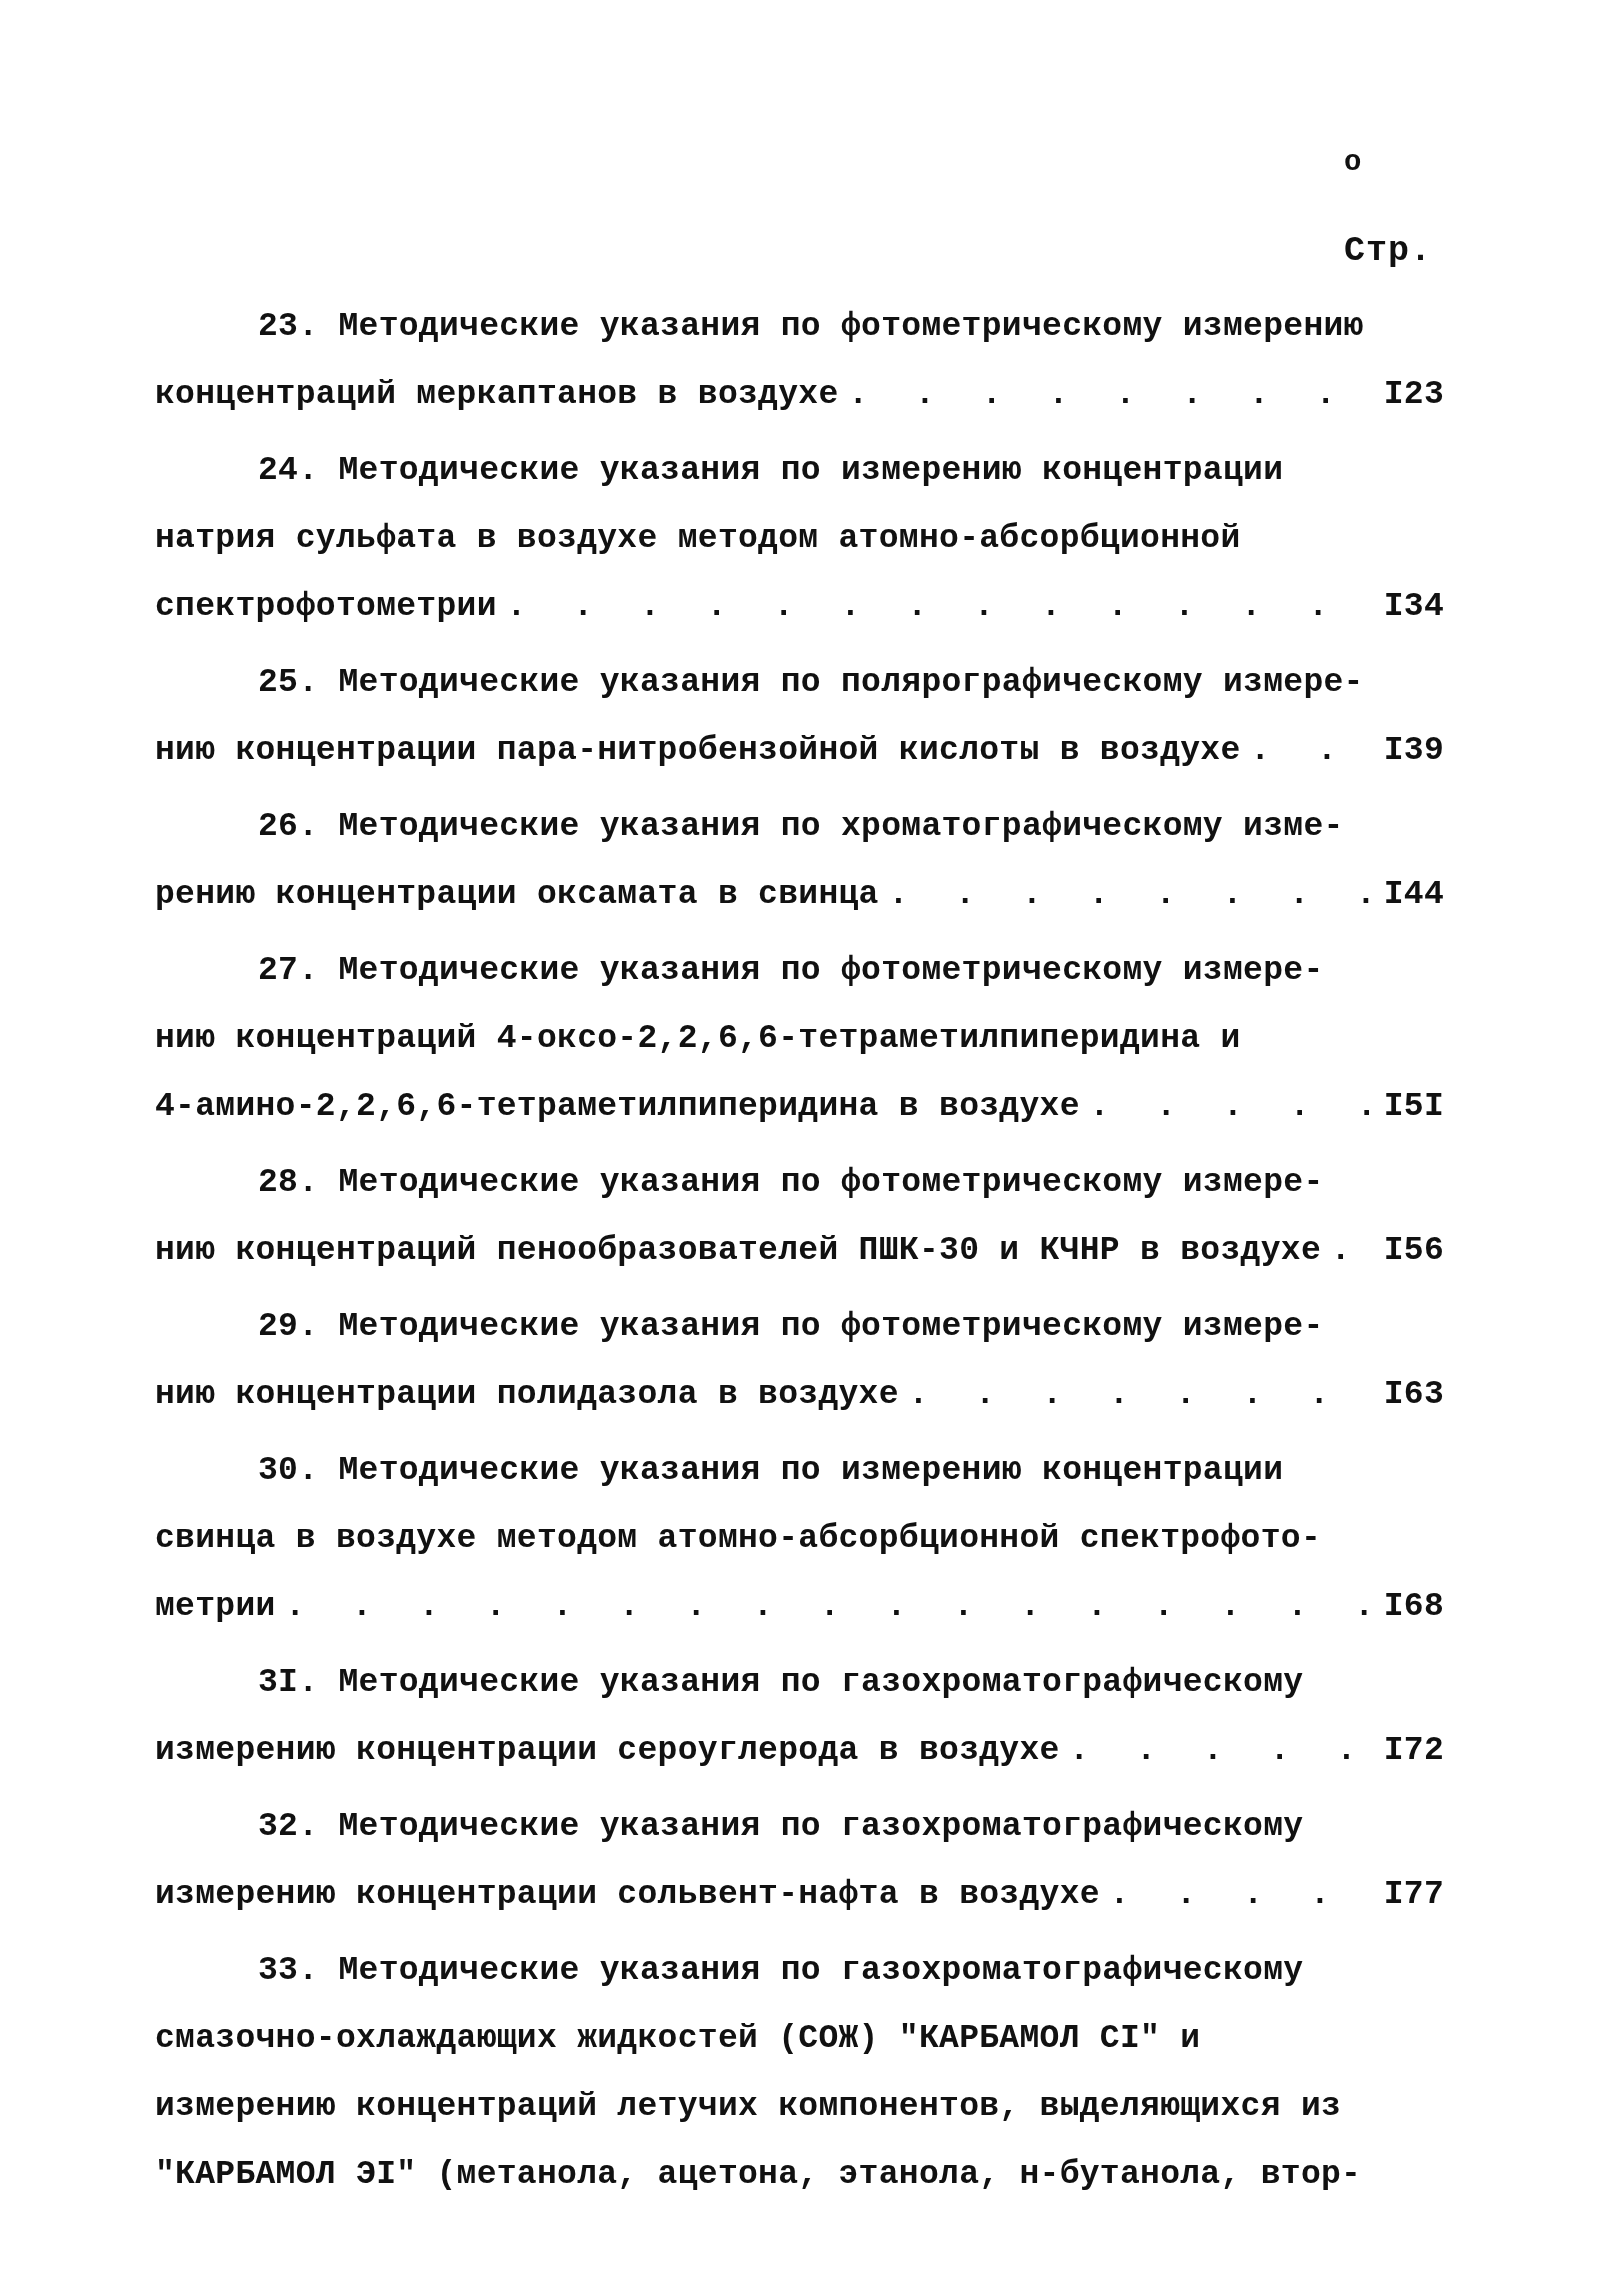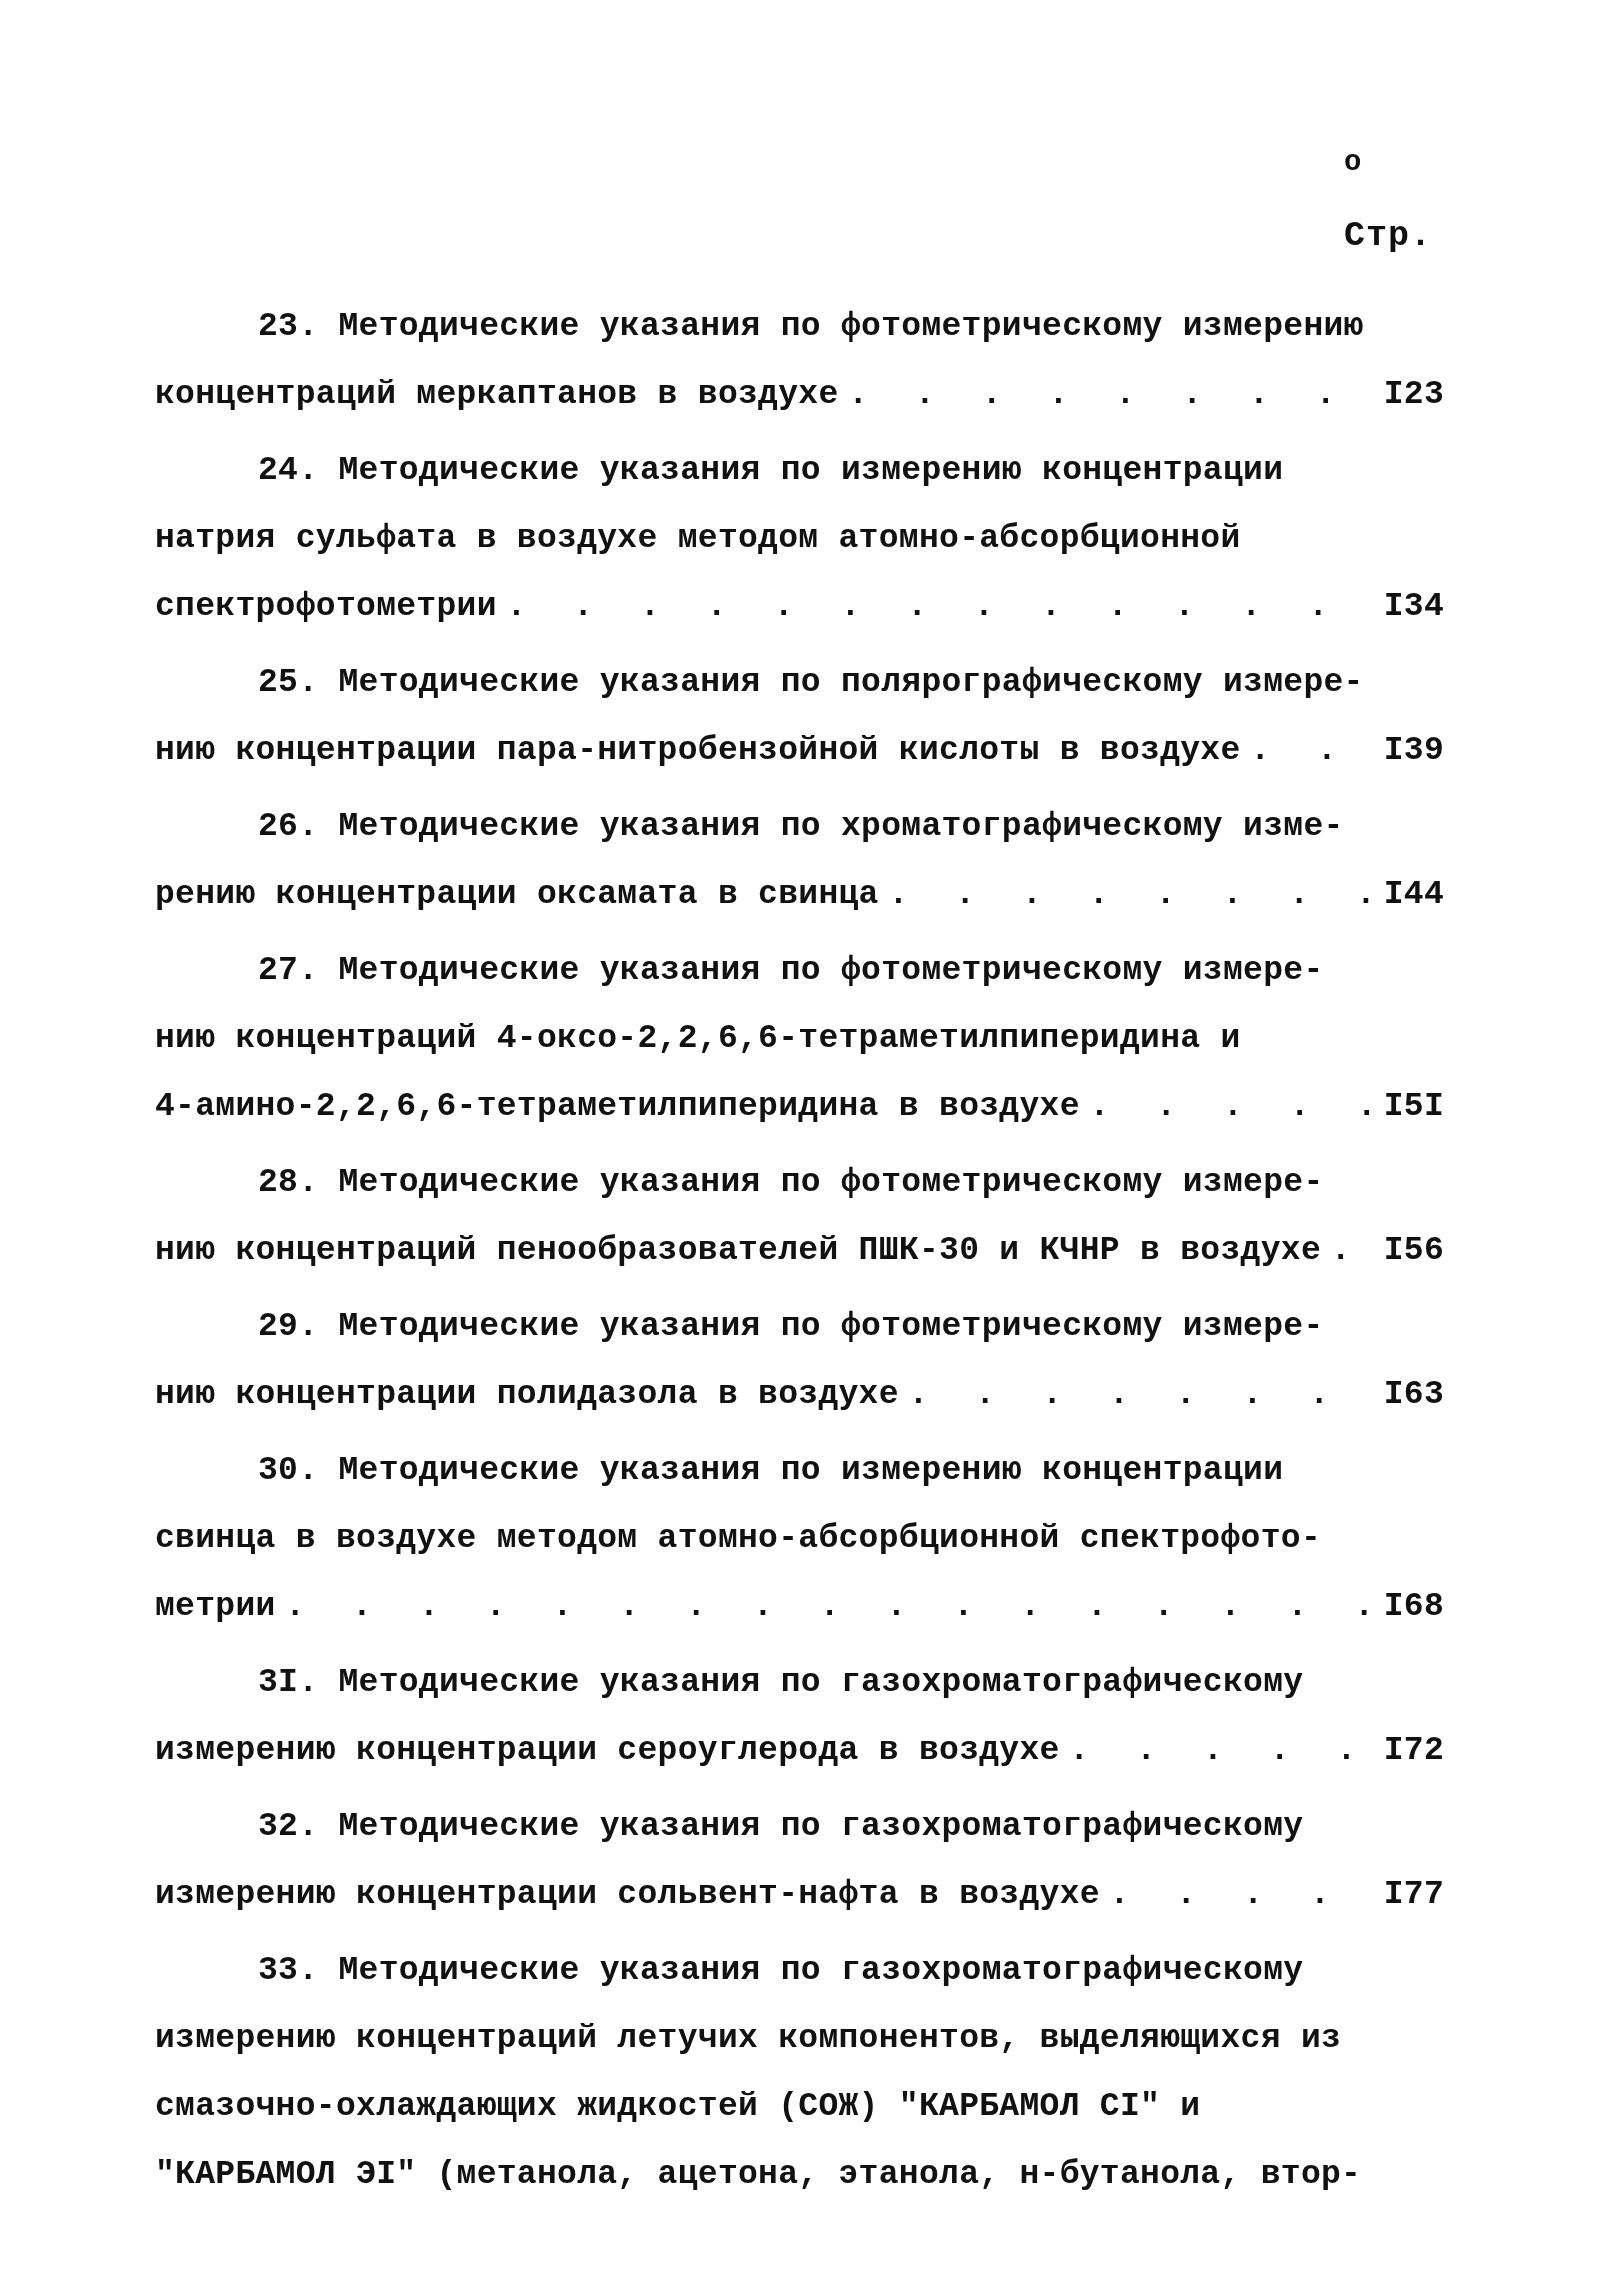--- a/index.html
+++ b/index.html
@@ -7,21 +7,21 @@
       width: 1605px; height: 2292px; position: relative; overflow: hidden;
       font-family: "Liberation Mono", "DejaVu Sans Mono", monospace;
       color: #111111;
     }
     .page { position: absolute; left: 0; top: 0; width: 1605px; height: 2292px; }
     .page-marker {
       position: absolute; left: 1344px; top: 146px;
       font-size: 29px; font-weight: bold;
     }
     .page-col-header {
-      position: absolute; left: 1344px; top: 216px;
+      position: absolute; left: 1344px; top: 231px;
       font-size: 35px; font-weight: bold; letter-spacing: 1px;
     }
     .toc {
       position: absolute; left: 147px; top: 285px; width: 1305px;
     }
     .entry { margin: 8px; }
     .line {
       height: 68px; line-height: 68px;
       font-size: 33px; font-weight: bold;
       white-space: nowrap; overflow: hidden;
@@ -142,24 +142,24 @@
       <div class="line">
           <span class="txt">измерению концентрации сольвент-нафта в воздухе</span>
           <span class="leader">. . . . . . . . . . . . . . . . . . . . . . . . . . . . . . . . . . . .</span>
           <span class="pg">I77</span>
         </div>
     </div>
 
     <div class="entry">
       <div class="line first"><span class="txt">33.</span>&nbsp;<span class="txt">Методические указания по газохроматографическому</span></div>
       <div class="line">
-          <span class="txt">измерению концентраций летучих компонентов, выделяющихся из</span>
+          <span class="txt">смазочно-охлаждающих жидкостей (СОЖ) "КАРБАМОЛ СI" и</span>
         </div>
       <div class="line">
-          <span class="txt">смазочно-охлаждающих жидкостей (СОЖ) "КАРБАМОЛ СI" и</span>
+          <span class="txt">измерению концентраций летучих компонентов, выделяющихся из</span>
         </div>
       <div class="line">
           <span class="txt">"КАРБАМОЛ ЭI" (метанола, ацетона, этанола, н-бутанола, втор-</span>
         </div>
     </div>
 
   </div>
 </div>
 
 

